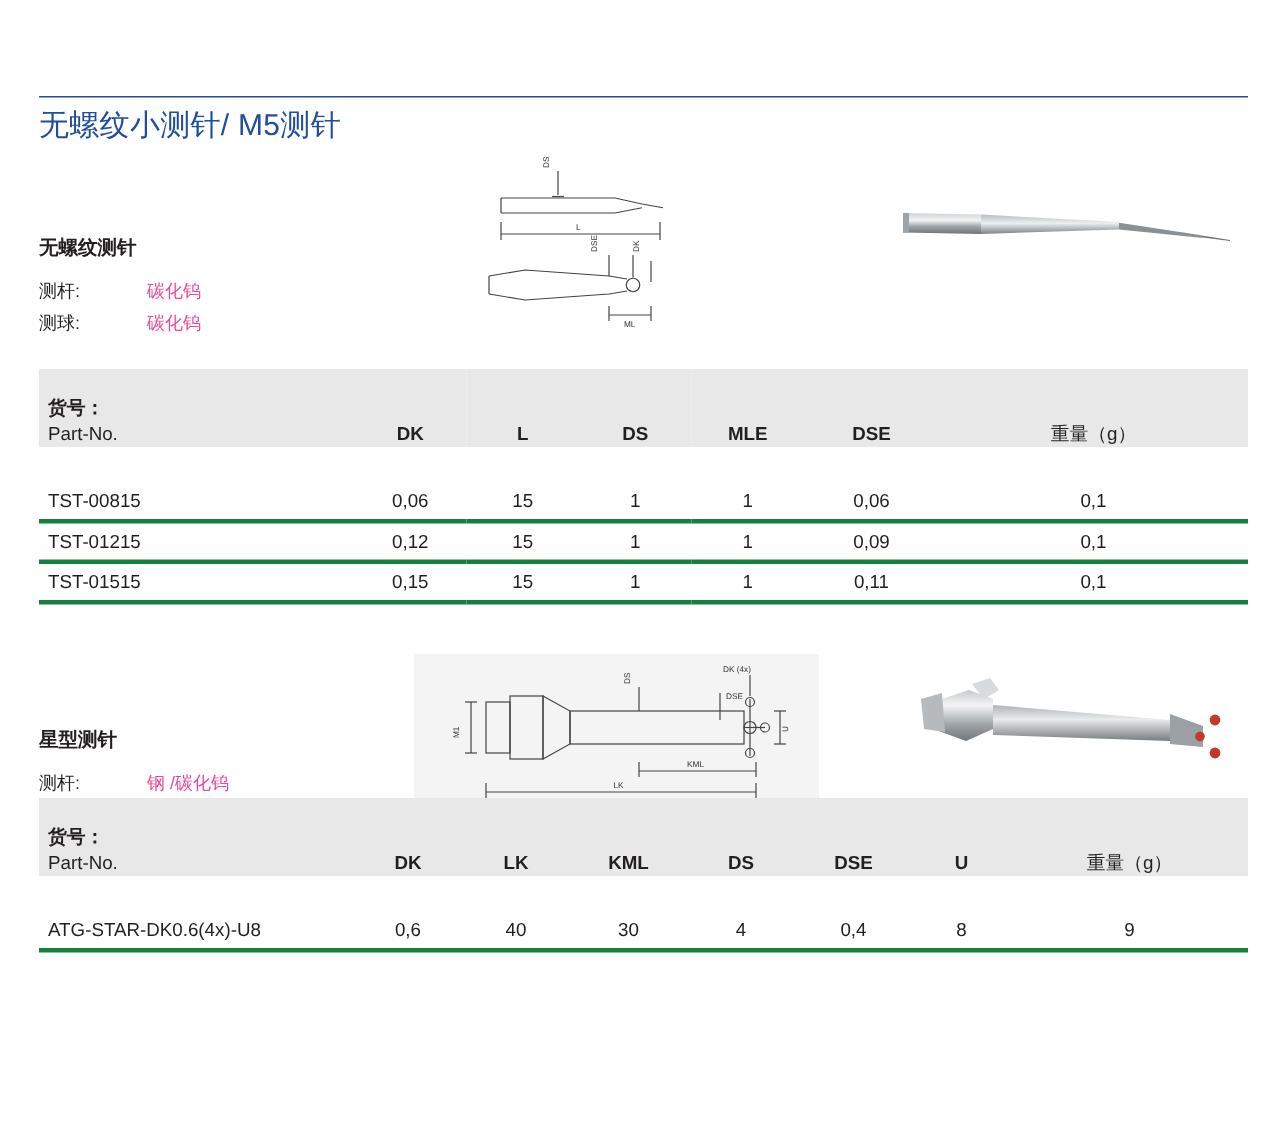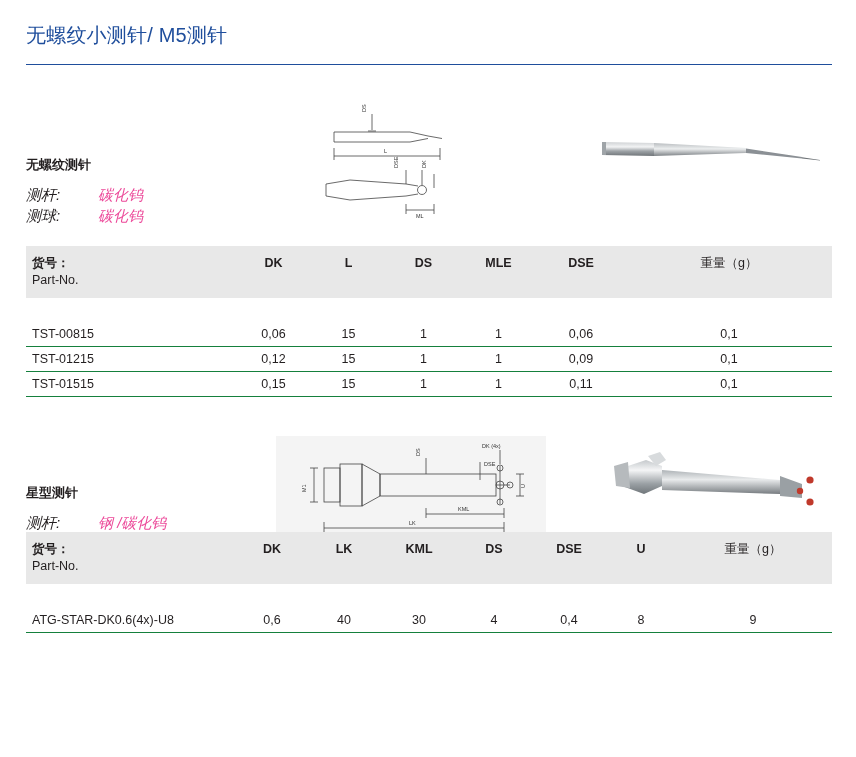--- a/index.html
+++ b/index.html
@@ -27,20 +27,21 @@
     left: 26px;
     top: 22px;
     width: 806px;
   }
   .page-title {
     font-size: 20px;
     color: #1f4e9c;
     font-weight: 400;
     letter-spacing: 0.2px;
     white-space: nowrap;
+    margin-top: 48px;
   }
   .header-rule {
     position: absolute;
     left: 26px;
     top: 64px;
     width: 806px;
     height: 1px;
     background: #1f4e9c;
   }
 
@@ -61,23 +62,22 @@
     margin-top: 48px;
   }
   .spec-title {
     font-size: 13px;
     font-weight: bold;
     color: #231f20;
     margin-bottom: 10px;
   }
   .spec-row {
     display: flex;
-    font-size: 15px;
+    font-size: 12px;
     line-height: 21px;
-    font-style: italic;
   }
   .spec-label {
     width: 72px;
     flex: 0 0 72px;
     color: #231f20;
   }
   .spec-value {
     color: #ec4899;
   }
 
@@ -115,33 +115,33 @@
     vertical-align: top;
     height: 52px;
   }
   table.parts thead th.th-part {
     text-align: left;
     padding-left: 6px;
   }
   .th-inner {
     display: flex;
     flex-direction: column;
-    justify-content: flex-start;
+    justify-content: flex-end;
     height: 100%;
     padding-top: 9px;
     box-sizing: border-box;
   }
   .th-line1 { line-height: 17px; }
   .th-line2 { line-height: 17px; font-weight: bold; }
   .th-weight {
     font-weight: normal;
     font-size: 12.5px;
   }
   table.parts tbody td {
-    border-bottom: 1px solid #15803d;
+    border-bottom: 3px solid #15803d;
     height: 24px;
     padding: 0;
     text-align: center;
     font-size: 12.5px;
     color: #231f20;
   }
   table.parts tbody td.td-part {
     text-align: left;
     padding-left: 6px;
   }

